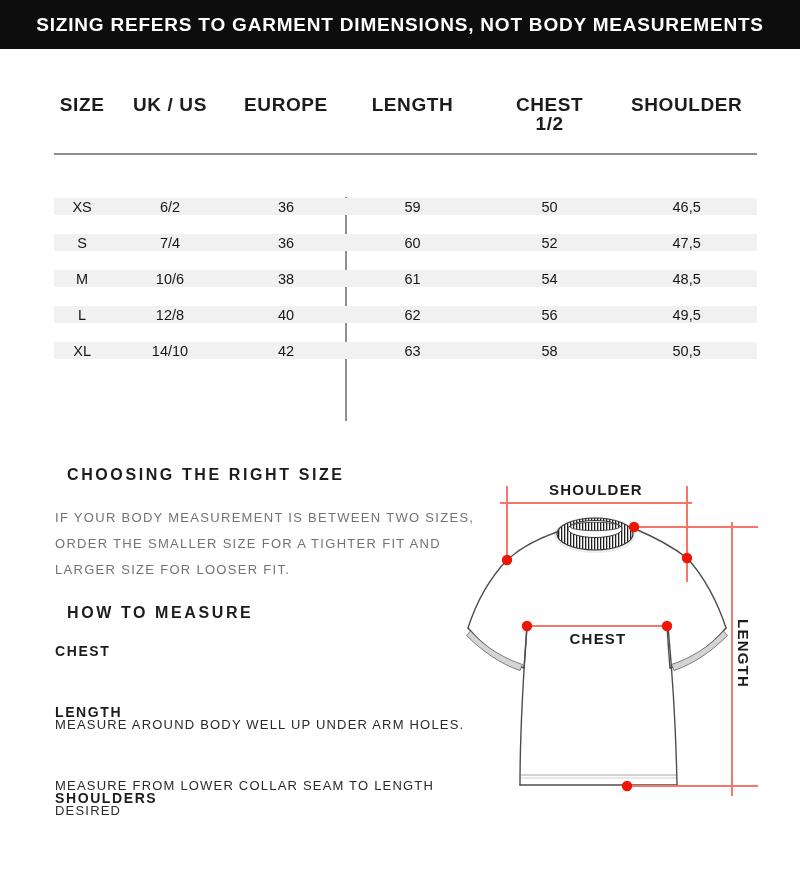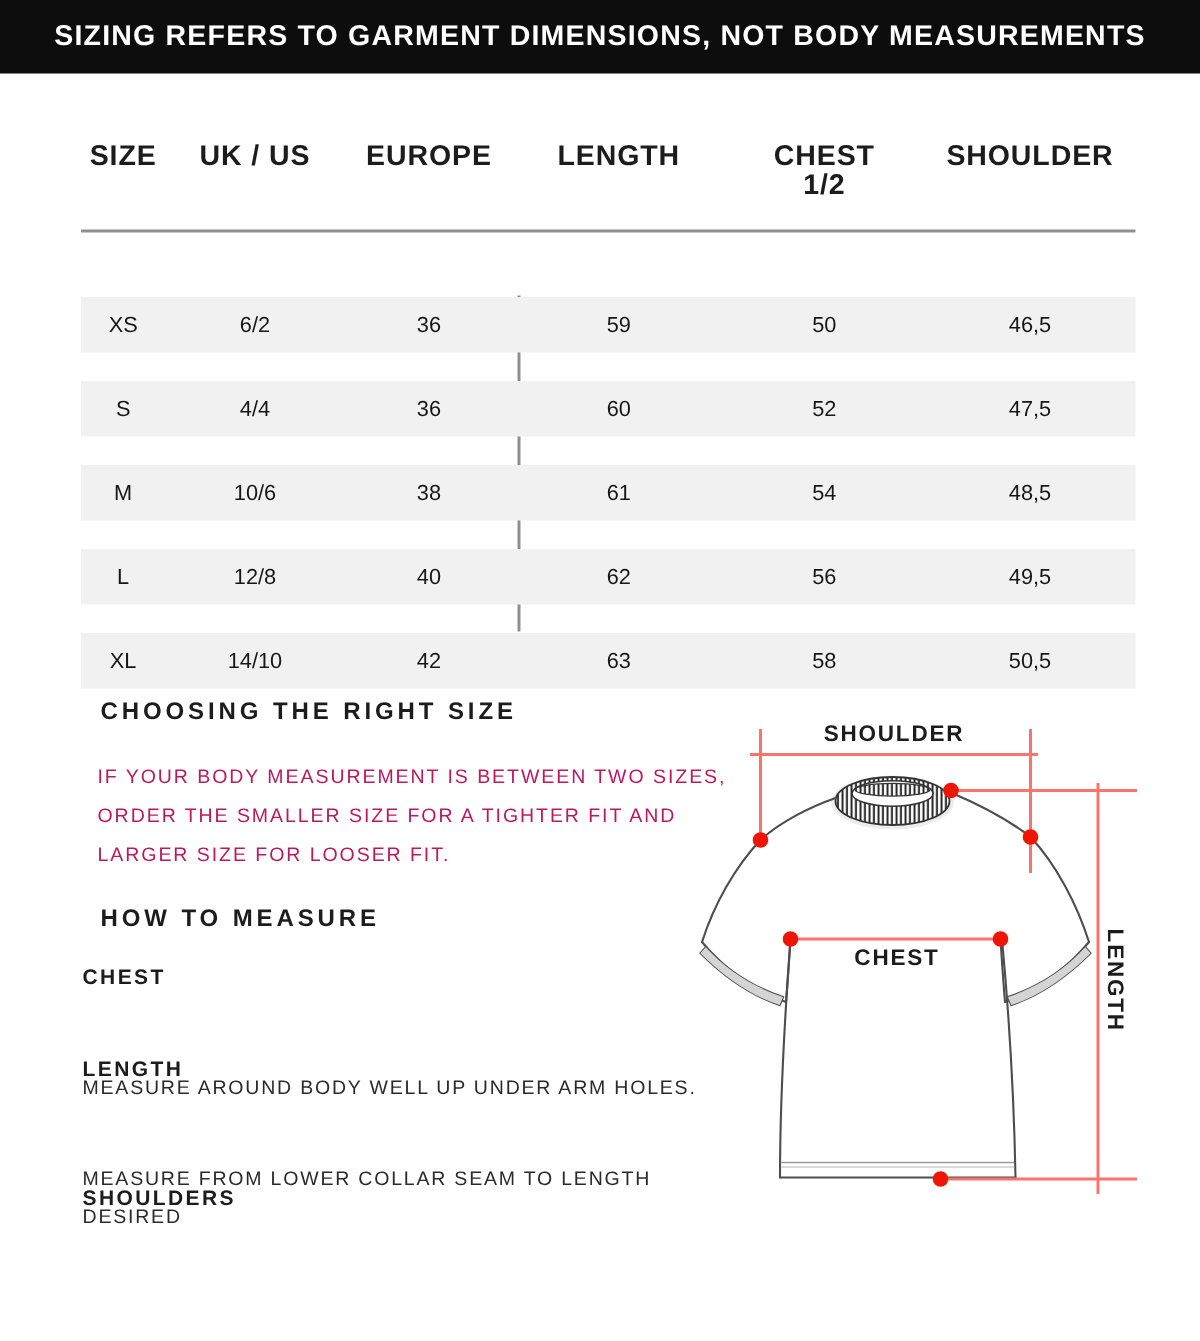--- a/index.html
+++ b/index.html
@@ -11,30 +11,30 @@
             display:flex; align-items:center; justify-content:center; }
   .banner span { color:#ffffff; font-weight:bold; font-size:19px; letter-spacing:0.8px; white-space:nowrap; }
 
   
   .table-wrap { position:absolute; left:54px; top:95px; width:703px; height:330px; }
   .header-row { display:flex; width:703px; }
   .th { text-align:center; font-weight:bold; font-size:19px; letter-spacing:0.6px;
         line-height:19px; white-space:pre-line; }
   .header-rule { position:absolute; left:0; top:58px; width:703px; height:2px; background:#8f8f8f; }
   .tbody { position:absolute; left:0; top:103px; width:703px; }
-  .tr { display:flex; align-items:center; height:37px; background:#f1f1f1; margin-bottom:19px; }
+  .tr { display:flex; align-items:center; height:17px; background:#f1f1f1; margin-bottom:19px; }
   .tr:last-child { margin-bottom:0; }
   .td { text-align:center; font-size:14.5px; color:#161616; }
   .c0{width:8%} .c1{width:17%} .c2{width:16%} .c3{width:20%} .c4{width:19%} .c5{width:20%}
   .col-divider { position:absolute; left:291px; top:102px; width:2px; height:224px; background:#8f8f8f; }
 
   
   .h-section { position:absolute; left:67px; font-size:16px; font-weight:bold; letter-spacing:2.6px; color:#1c1c1c; }
-  .p-body { position:absolute; left:65px; font-size:13px; letter-spacing:1.3px; line-height:26px;
-            color:#be185d; white-space:pre-line; }
+  .p-body { position:absolute; left:55px; font-size:13px; letter-spacing:1.3px; line-height:26px;
+            color:#737373; white-space:pre-line; }
   .sub-label { position:absolute; left:55px; font-size:14px; font-weight:bold; letter-spacing:1.6px; color:#1c1c1c; }
   .sub-text { position:absolute; left:55px; font-size:13px; letter-spacing:1.2px; line-height:25px;
               color:#2a2a2a; white-space:pre-line;margin-top:48px; }
 
   #choosing-heading { top:466px; }
   #choosing-body { top:505px; width:430px; }
   #how-heading { top:604px; }
   #chest-label { top:643px; }
   #chest-text { top:664px; width:440px; }
   #length-label { top:704px; }
@@ -77,21 +77,21 @@
         <div class="tr">
           <div class="td c0">XS</div>
           <div class="td c1">6/2</div>
           <div class="td c2">36</div>
           <div class="td c3">59</div>
           <div class="td c4">50</div>
           <div class="td c5">46,5</div>
         </div>
         <div class="tr">
           <div class="td c0">S</div>
-          <div class="td c1">4/4</div>
+          <div class="td c1">7/4</div>
           <div class="td c2">36</div>
           <div class="td c3">60</div>
           <div class="td c4">52</div>
           <div class="td c5">47,5</div>
         </div>
         <div class="tr">
           <div class="td c0">M</div>
           <div class="td c1">10/6</div>
           <div class="td c2">38</div>
           <div class="td c3">61</div>

